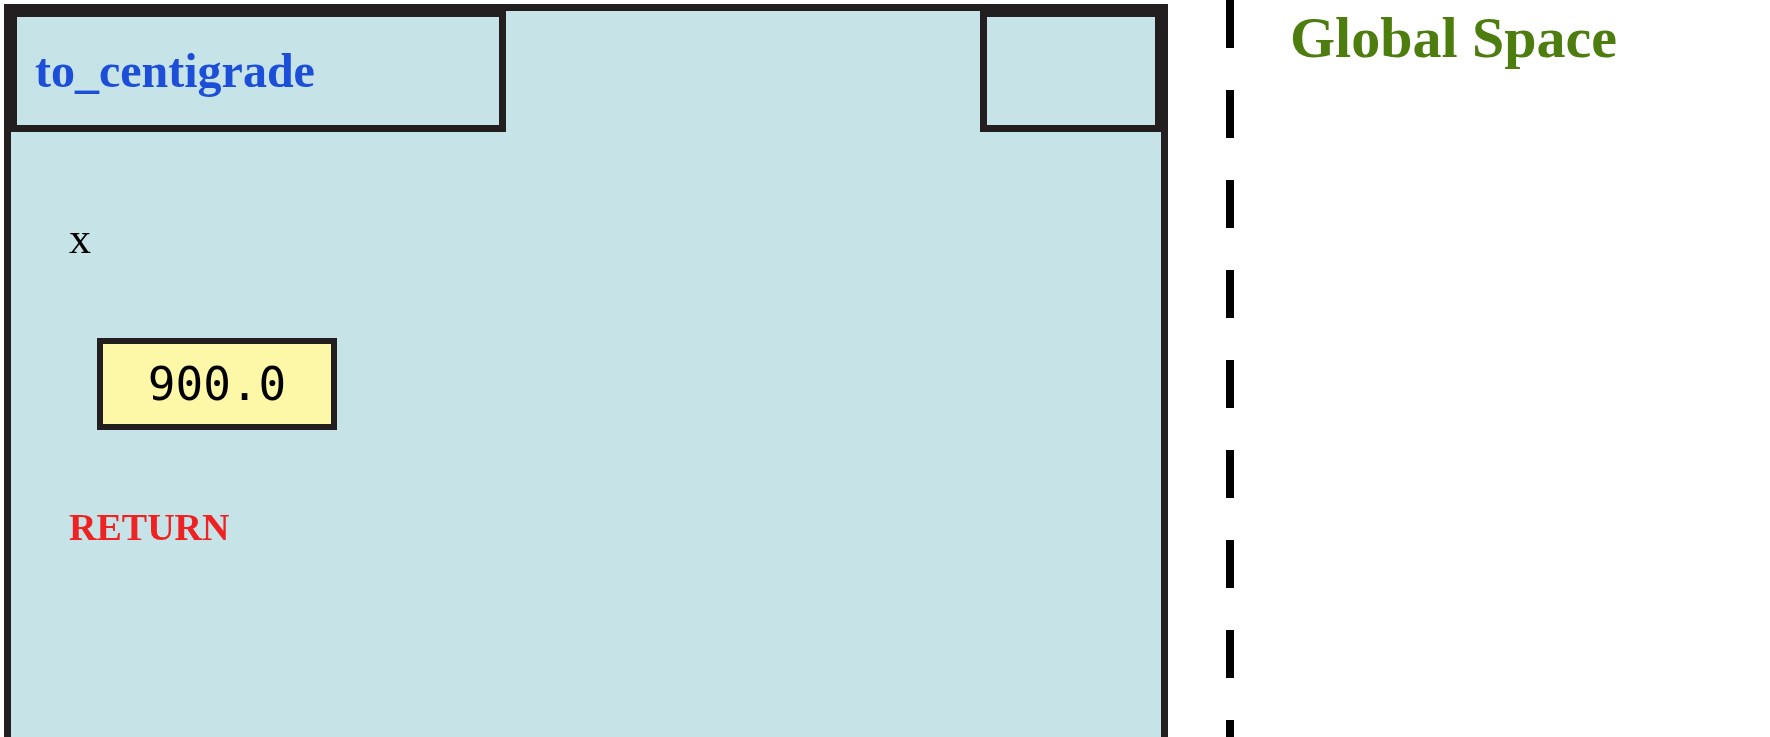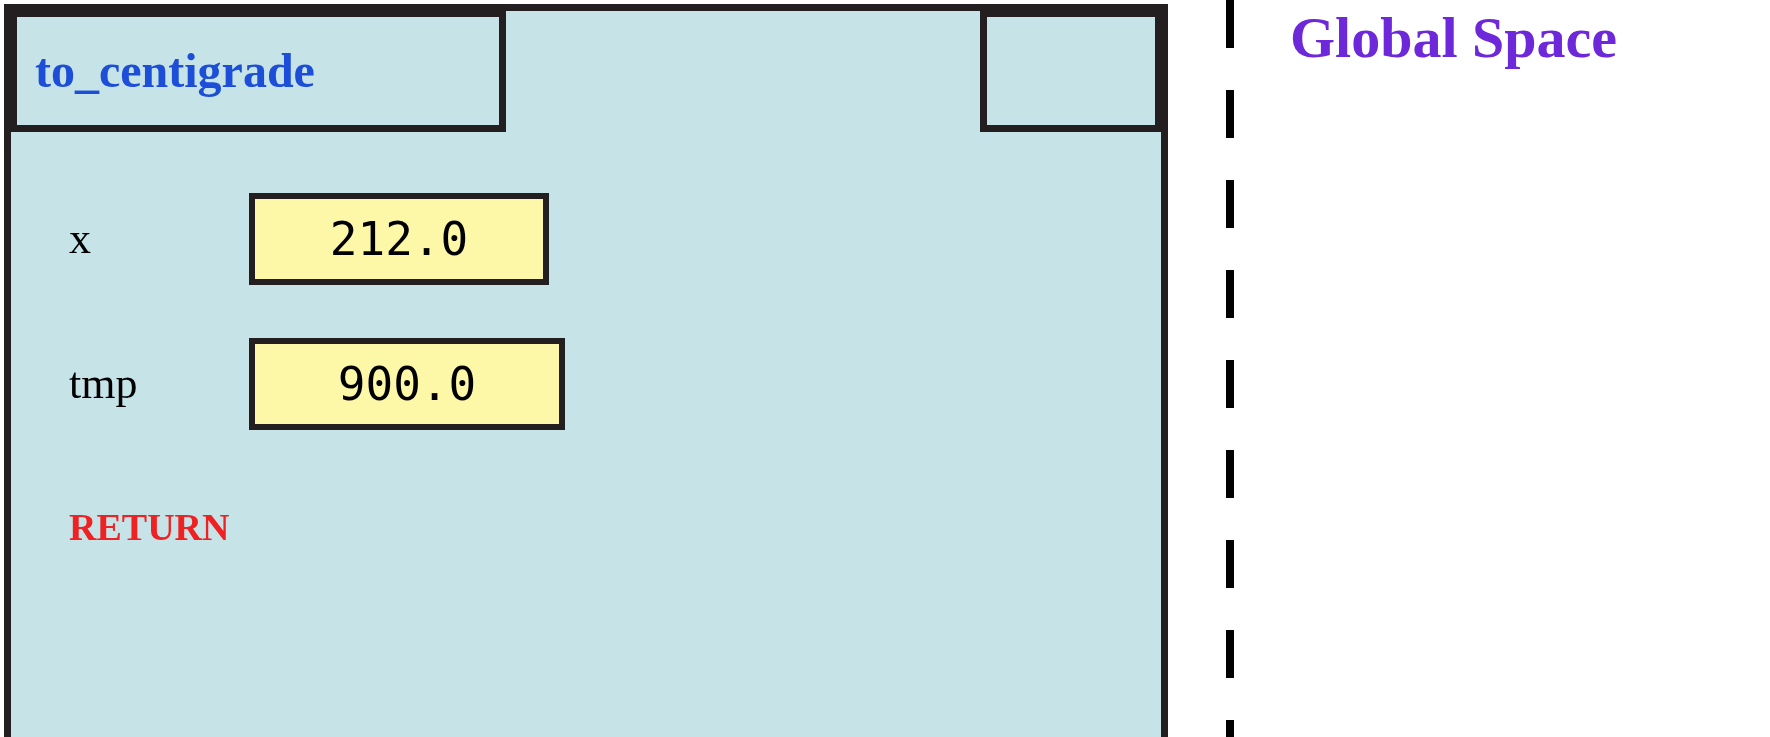--- a/index.html
+++ b/index.html
@@ -120,21 +120,21 @@
     white-space: nowrap;
   }
 
   
   .row-x            { left: 58px;  top: 60px;  }
   .row-x .var-name  { width: 180px; }
   .row-x .var-value-box { width: 300px; }
 
   .row-tmp            { left: 58px;  top: 205px; }
   .row-tmp .var-name  { width: 180px; }
-  .row-tmp .var-value-box { width: 316px; }
+  .row-tmp .var-value-box { width: 240px; margin-left: 28px; }
 
   .row-return            { left: 58px;  top: 348px; }
   .row-return .var-name  { width: 312px; }
   .row-return .var-value-box { width: 300px; }
 
   
   .divider {
     position: absolute;
     left: 1226px;
     top: 0px;
@@ -152,21 +152,21 @@
   
   .global-space {
     position: absolute;
     left: 1290px;
     top: 6px;
     width: 470px;
   }
   .global-space-title {
     font-size: 58px;
     font-weight: bold;
-    color: #6d28d9;
+    color: #4d7c0f;
     line-height: 1.1;
     white-space: nowrap;
   }
   .global-space-body {
     margin-top: 18px;
   }
 </style>
 </head>
 <body>
 
@@ -179,27 +179,23 @@
     </div>
 
     <div class="frame-counter-box">
       <span class="frame-counter-label"></span>
     </div>
 
     <div class="var-rows">
 
       <div class="var-row row-x">
         <span class="var-name">x</span>
-        <div class="var-value-box">
-          <span class="var-value-text">212.0</span>
-        </div>
       </div>
 
       <div class="var-row row-tmp">
-        <span class="var-name">tmp</span>
         <div class="var-value-box">
           <span class="var-value-text">900.0</span>
         </div>
       </div>
 
       <div class="var-row row-return">
         <span class="var-name is-return">RETURN</span>
       </div>
 
     </div>

